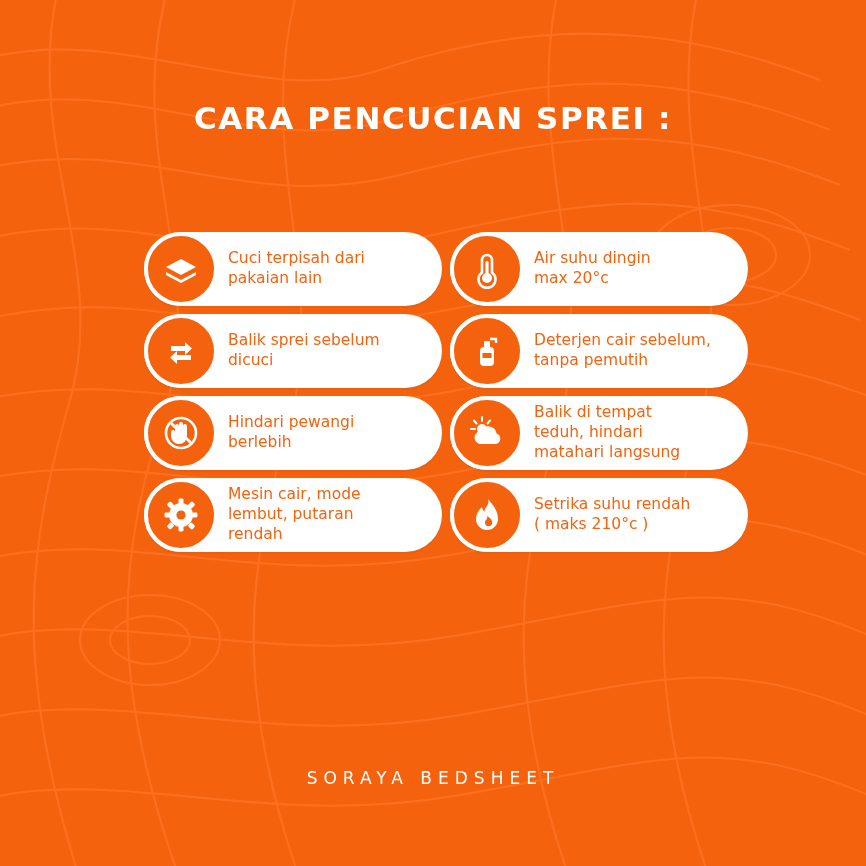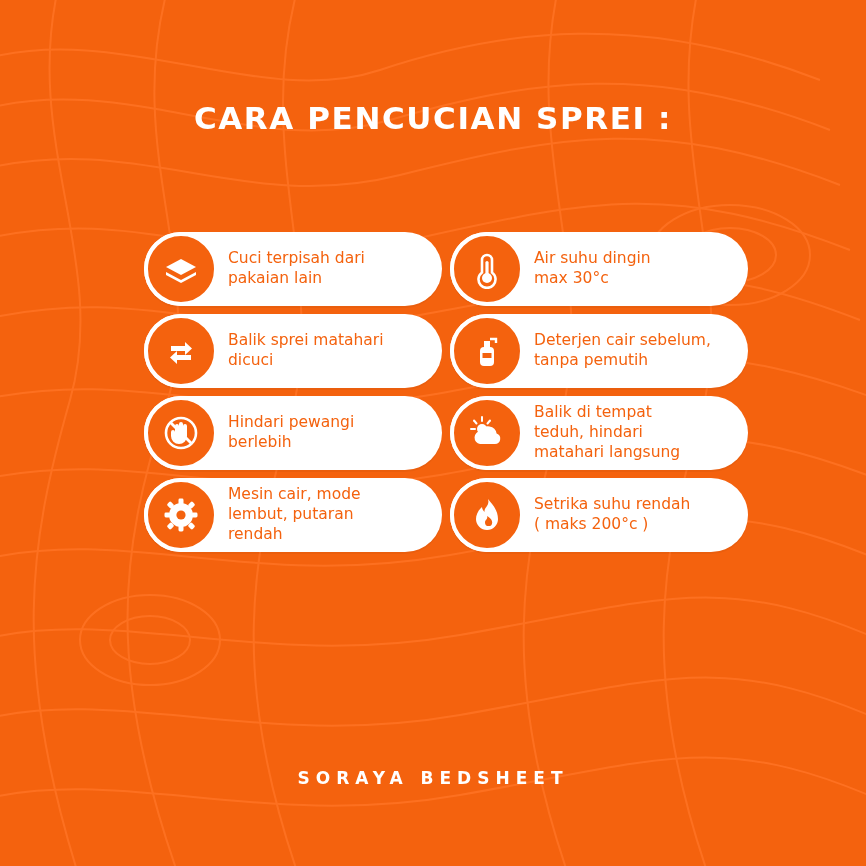--- a/index.html
+++ b/index.html
@@ -87,21 +87,21 @@
     white-space: pre-line;
   }
   .footer {
     position: absolute;
     bottom: 78px;
     left: 0;
     width: 866px;
     text-align: center;
     color: #ffffff;
     font-size: 17px;
-    font-weight: bold;
+    font-weight: normal;
     letter-spacing: 6px;
     font-family: "DejaVu Sans", sans-serif;
   }
 </style>
 </head>
 <body>
 
 <div class="page">
 
   <svg id="bg-topo" viewBox="0 0 866 866" fill="none">
@@ -146,31 +146,31 @@
 
     <div class="card">
       <span class="badge">
         <svg width="40" height="40" viewBox="0 0 40 40">
           <path d="M20 6 a5 5 0 0 1 5 5 v12.5 a8.5 8.5 0 1 1 -10 0 V11 a5 5 0 0 1 5 -5 z" fill="none" stroke="#ffffff" stroke-width="2.6"></path>
           <rect x="18.4" y="12" width="3.2" height="14" rx="1.6" fill="#ffffff"></rect>
           <circle cx="20" cy="29" r="5" fill="#ffffff"></circle>
         </svg>
       </span>
       <div class="card-text">Air suhu dingin
-max 30°c</div>
+max 20°c</div>
     </div>
 
     <div class="card">
       <span class="badge">
         <svg width="40" height="40" viewBox="0 0 40 40">
           <path d="M10 15 h14 v-4 l7 6.5 -7 6.5 v-4 h-14 z" fill="#ffffff"></path>
           <path d="M30 25 h-14 v-4 l-7 6.5 7 6.5 v-4 h14 z" fill="#ffffff" transform="translate(0,-1)"></path>
         </svg>
       </span>
-      <div class="card-text">Balik sprei matahari
+      <div class="card-text">Balik sprei sebelum
 dicuci</div>
     </div>
 
     <div class="card">
       <span class="badge">
         <svg width="40" height="40" viewBox="0 0 40 40">
           <rect x="13" y="16" width="14" height="19" rx="4" fill="#ffffff"></rect>
           <rect x="17" y="10" width="6" height="6" fill="#ffffff"></rect>
           <path d="M23 8 h6 v4" stroke="#ffffff" stroke-width="2.4" fill="none"></path>
           <rect x="15.5" y="22" width="9" height="5" fill="#F4620E"></rect>
@@ -235,19 +235,19 @@
     </div>
 
     <div class="card">
       <span class="badge">
         <svg width="40" height="40" viewBox="0 0 40 40">
           <path d="M21 4 c2 7 -4 8 -3.5 13 c-1.5 -1.5 -2.5 -3.5 -2.5 -5 c-4 3.5 -6 8 -6 12 a11 11 0 0 0 22 0 c0 -9 -6 -15 -10 -20 z" fill="#ffffff"></path>
           <path d="M20 21 c1.2 3 -2 4 -2 6.4 a3.6 3.6 0 0 0 7.2 0 c0 -3 -3.2 -5.2 -5.2 -6.4 z" fill="#F4620E"></path>
         </svg>
       </span>
       <div class="card-text">Setrika suhu rendah
-( maks 200°c )</div>
+( maks 210°c )</div>
     </div>
 
   </div>
 
   <div class="footer">SORAYA BEDSHEET</div>
 </div>
 
 </body></html>

